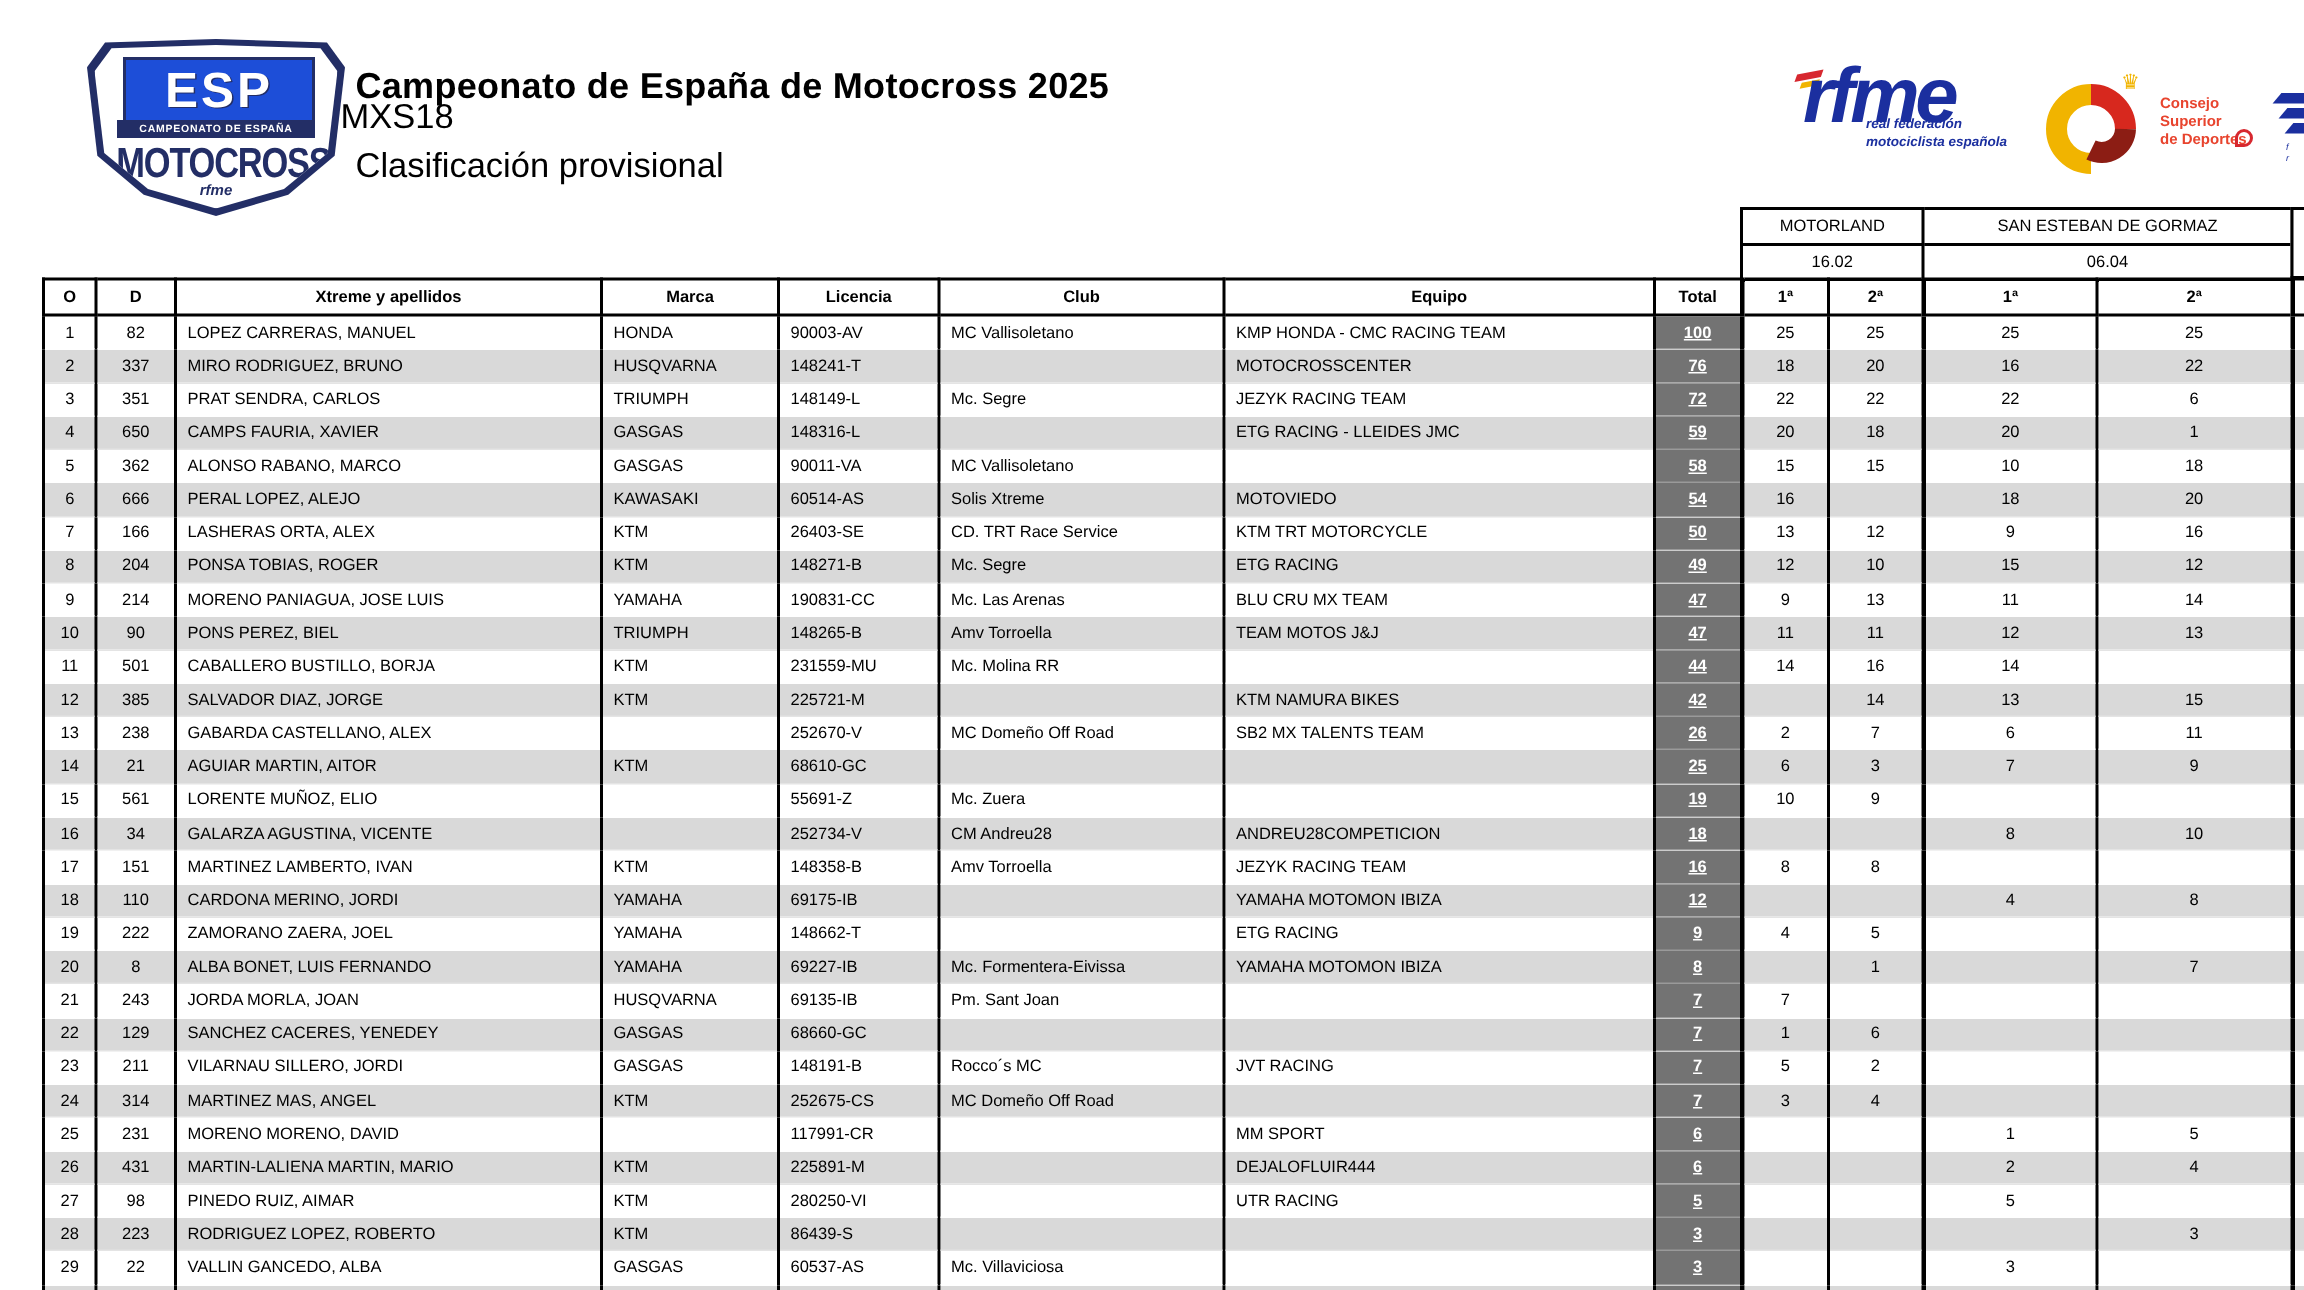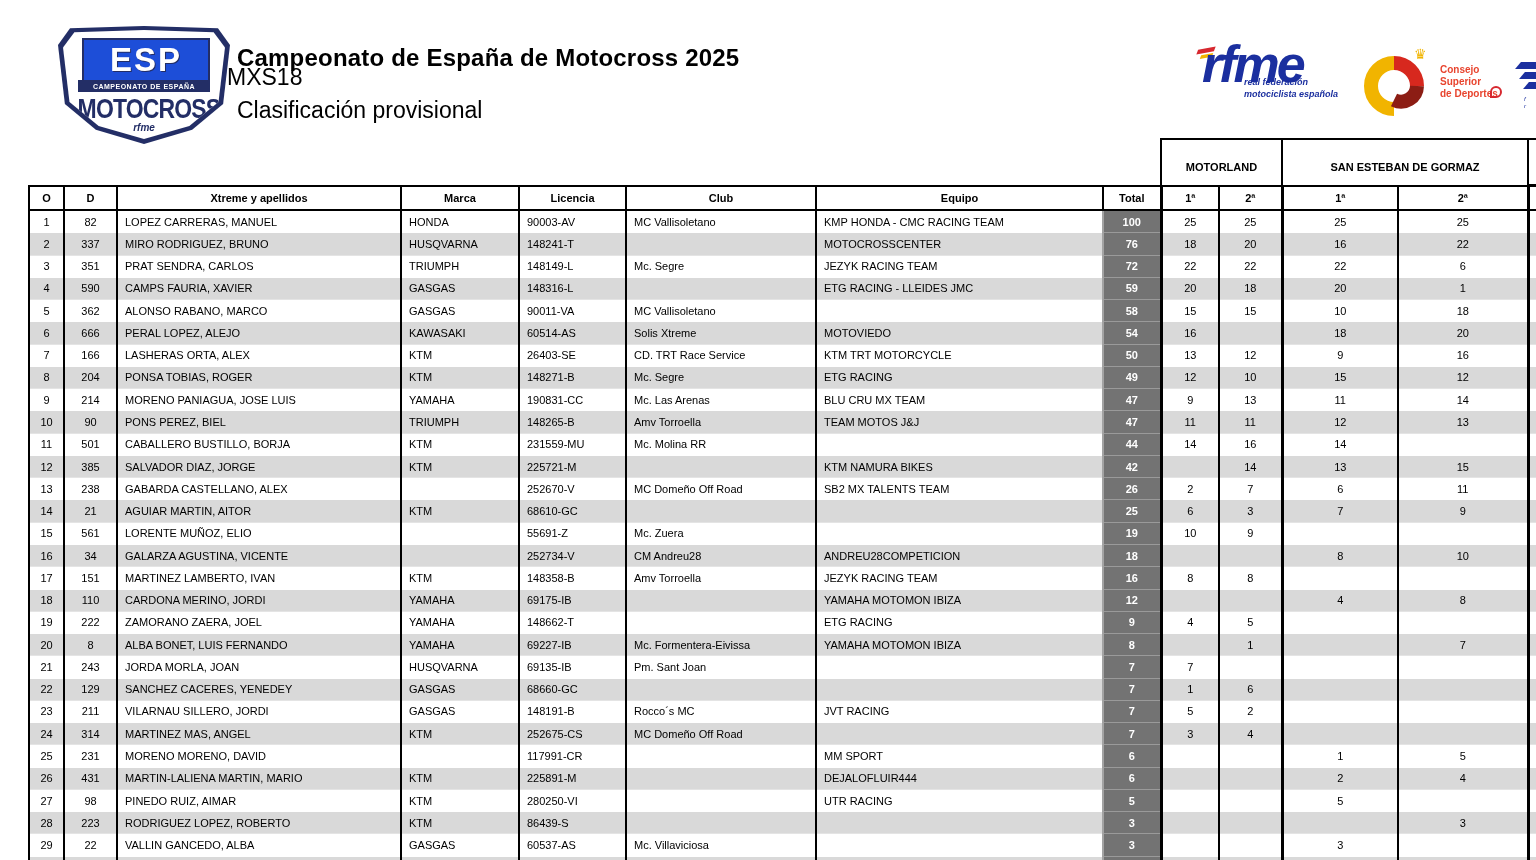--- a/index.html
+++ b/index.html
@@ -47,37 +47,37 @@
   .wing-logo{position:absolute;left:1516px;top:58px;width:20px;height:60px;overflow:visible;}
   .wing-bar{position:absolute;height:7px;background:#1b2f9f;transform:skewX(-40deg);}
   .wing-b1{left:2px;top:4px;width:22px;}
   .wing-b2{left:6px;top:14px;width:20px;}
   .wing-b3{left:10px;top:24px;width:18px;}
   .wing-txt{position:absolute;left:8px;top:38px;color:#1b2f9f;font-size:6px;line-height:7px;font-style:italic;}
   .red-mark{position:absolute;left:-26px;top:28px;width:8px;height:8px;border:2px solid #d7282f;border-radius:50% 50% 50% 0;}
 
   
   .venue-table{position:absolute;left:1160px;top:138px;border-collapse:collapse;table-layout:fixed;}
-  .venue-table td{border:2px solid #000;height:22px;padding:16px;text-align:center;
-    font-size:11px;font-weight:bold;background:#fff;white-space:nowrap;overflow:hidden;}
+  .venue-table td{border:2px solid #000;height:22px;padding:0;text-align:center;
+    font-size:11px;font-weight:normal;background:#fff;white-space:nowrap;overflow:hidden;}
   .venue-cut{position:absolute;left:1527px;top:138px;width:12px;height:44px;
     border:2px solid #000;border-right:none;background:#fff;}
 
   
   .main-table{position:absolute;left:28px;top:185px;width:1508px;border-collapse:collapse;table-layout:fixed;}
   .main-table th{border:2px solid #000;height:22px;padding:0;font-size:11px;font-weight:bold;
     text-align:center;background:#fff;white-space:nowrap;overflow:hidden;}
   .main-table td{height:21.27px;padding:0;font-size:11px;border-left:2px solid #000;
     border-top:1px solid #e4e4e4;white-space:nowrap;overflow:hidden;background:#fff;}
   .main-table tr.alt td{background:#d9d9d9;border-top:1px solid #fff;}
   .main-table tbody tr:last-child td{border-bottom:3px solid #000;}
   td.c-left{padding-left:7px;text-align:left;}
   td.c-center{text-align:center;}
   td.c-total{background:#737373 !important;color:#fff;font-weight:bold;text-align:center;
-    border-top:1px solid #9a9a9a !important;border-left:2px solid #a3a3a3;}
+    border-top:1px solid #9a9a9a !important;border-left:2px solid #000000;text-decoration:underline;}
   .bl3{border-left:3px solid #000 !important;}
 </style>
 </head>
 <body>
 
 <div class="esp-logo">
   <div class="shield">
     <div class="shield-in">
       <div class="esp-red">ESP</div>
       <div class="esp-band">CAMPEONATO DE ESPAÑA</div>
@@ -215,21 +215,21 @@
         <td class="c-left">JEZYK RACING TEAM</td>
         <td class="c-total">72</td>
         <td class="c-center bl3">22</td>
         <td class="c-center">22</td>
         <td class="c-center bl3">22</td>
         <td class="c-center">6</td>
         <td class="c-center bl3"></td>
       </tr>
       <tr class="alt">
         <td class="c-center">4</td>
-        <td class="c-center">590</td>
+        <td class="c-center">650</td>
         <td class="c-left">CAMPS FAURIA, XAVIER</td>
         <td class="c-left">GASGAS</td>
         <td class="c-left">148316-L</td>
         <td class="c-left"></td>
         <td class="c-left">ETG RACING - LLEIDES JMC</td>
         <td class="c-total">59</td>
         <td class="c-center bl3">20</td>
         <td class="c-center">18</td>
         <td class="c-center bl3">20</td>
         <td class="c-center">1</td>

